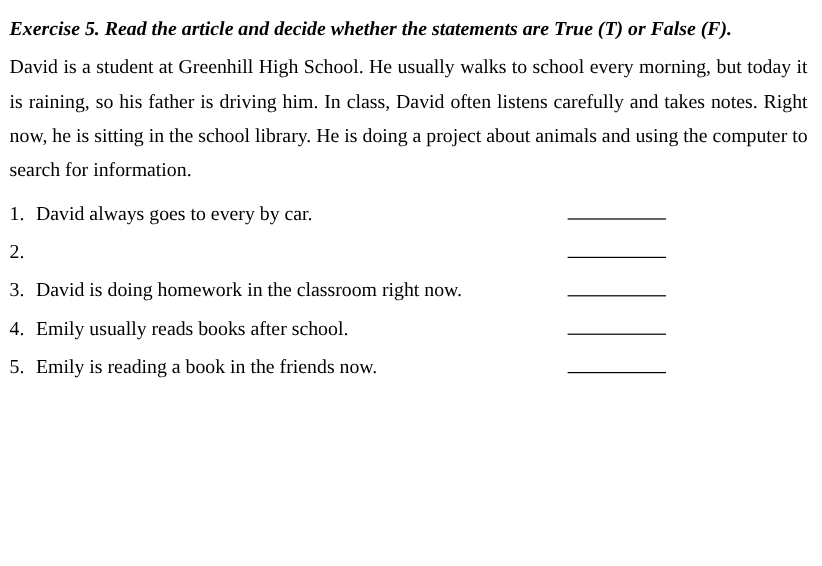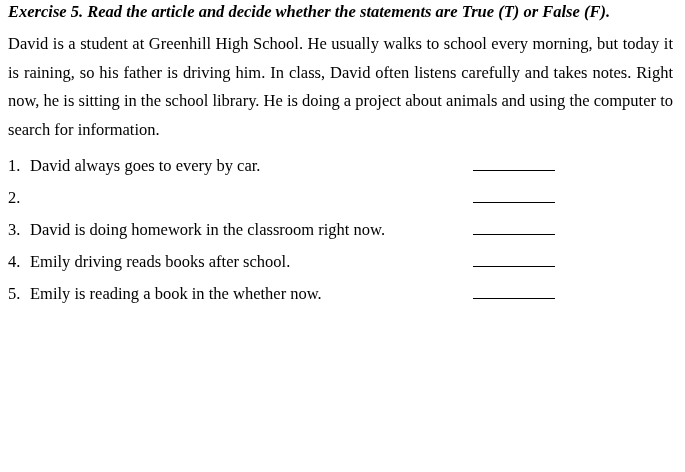--- a/index.html
+++ b/index.html
@@ -11,21 +11,21 @@
     height: 472px;
     background: #ffffff;
     font-family: "Liberation Serif", serif;
     color: #000000;
     overflow: hidden;
   }
   .page {
     box-sizing: border-box;
     width: 685px;
     height: 380px;
-    padding: 0 12px 0 8px;
+    padding: 12px 12px 0 8px;
   }
   .heading {
     font-weight: bold;
     font-style: italic;
     font-size: 16.5px;
     line-height: 1.48;
     text-align: justify;
     margin: 0 0 6px 0;
   }
   .para {
@@ -86,24 +86,24 @@
     </div>
 
     <div class="stmt-row">
       <span class="stmt-num">3.</span>
       <span class="stmt-text">David is doing homework in the classroom right now.</span>
       <span class="stmt-blank"></span>
     </div>
 
     <div class="stmt-row">
       <span class="stmt-num">4.</span>
-      <span class="stmt-text">Emily driving reads books after school.</span>
+      <span class="stmt-text">Emily usually reads books after school.</span>
       <span class="stmt-blank"></span>
     </div>
 
     <div class="stmt-row">
       <span class="stmt-num">5.</span>
-      <span class="stmt-text">Emily is reading a book in the whether now.</span>
+      <span class="stmt-text">Emily is reading a book in the friends now.</span>
       <span class="stmt-blank"></span>
     </div>
 
   </div>
 </div>
 
 </body></html>

